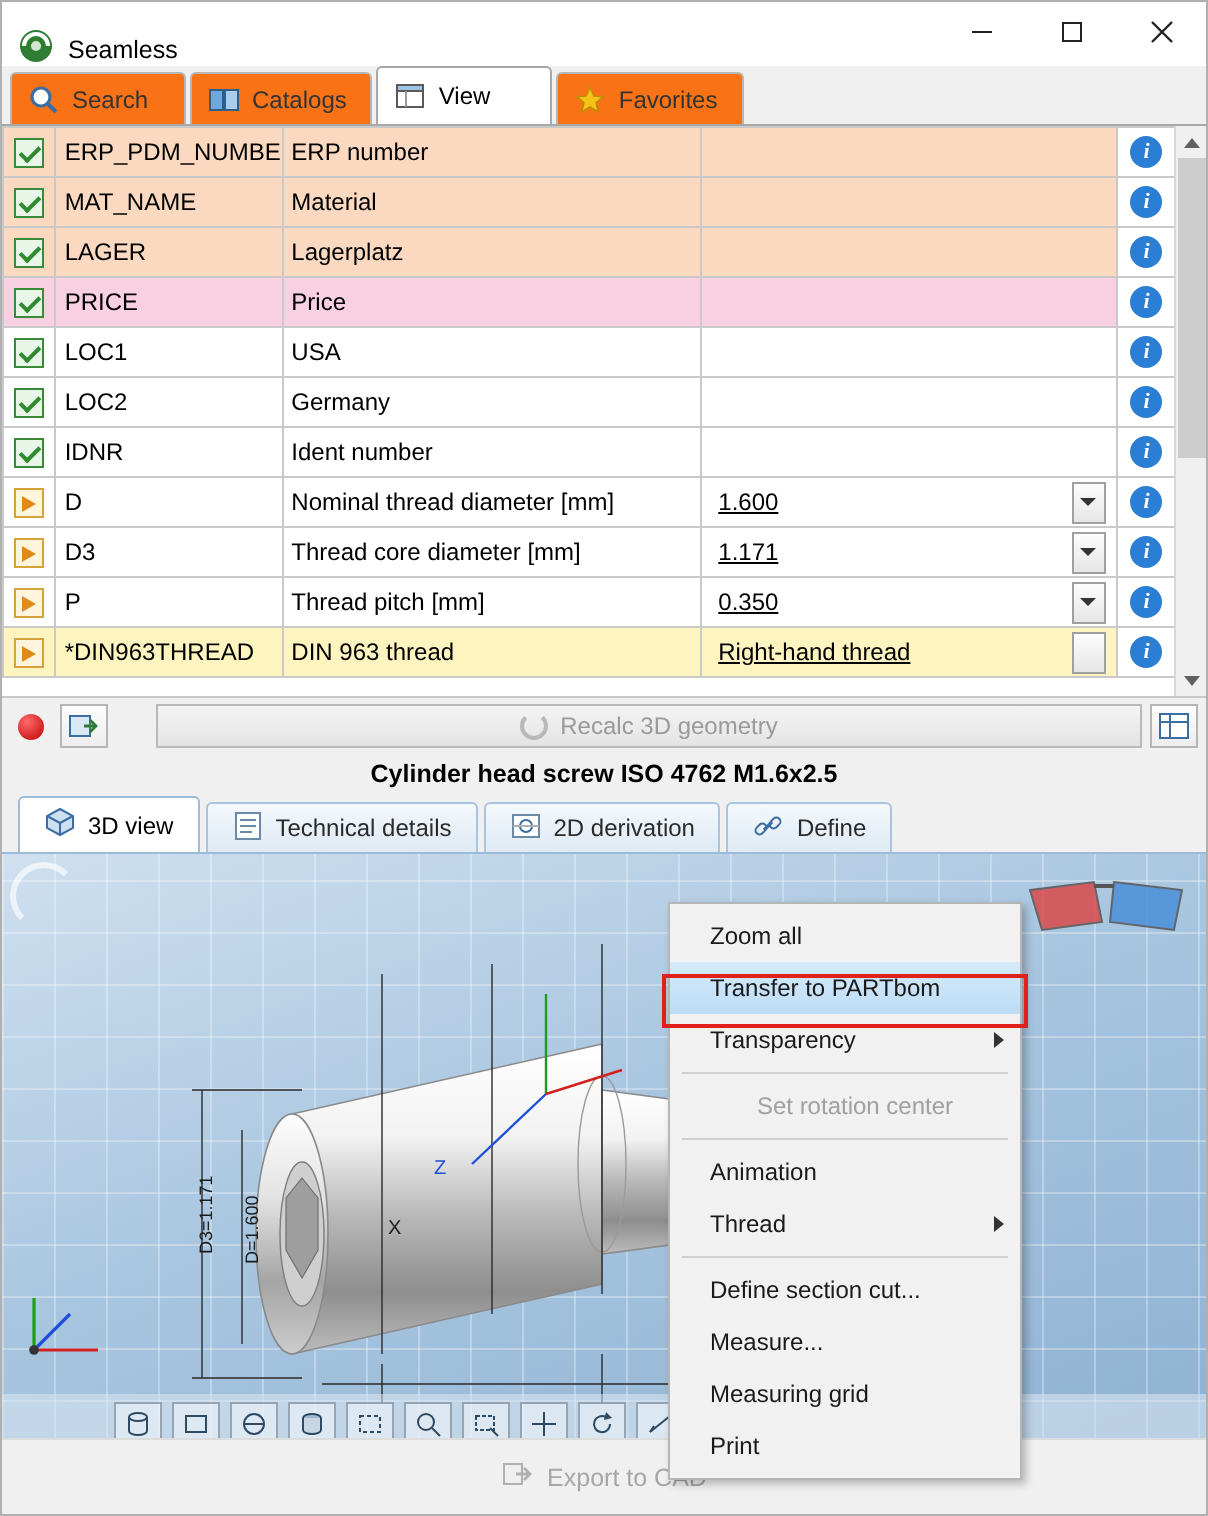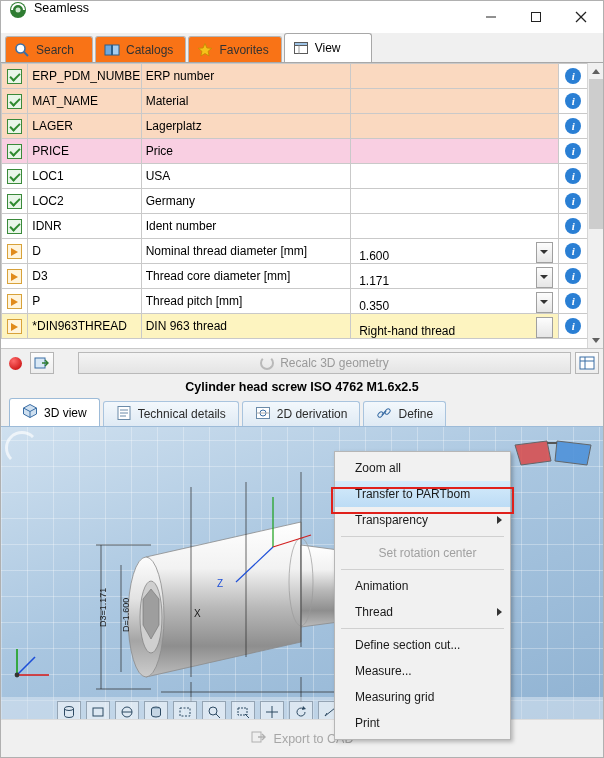--- a/index.html
+++ b/index.html
@@ -17,21 +17,21 @@
     border: 1px solid #b0b0b0;
     background: #f0f0f0;
     overflow: hidden;
   }
 
   
   .titlebar {
     height: 32px;
     background: #ffffff;
     display: flex;
-    align-items: flex-start;
+    align-items: flex-end;
     border-bottom: 1px solid #ffffff;
   }
   .titlebar .logo {
     width: 18px; height: 18px;
     margin-left: 8px; margin-right: 7px;
     position: relative;
   }
   .titlebar .logo svg { display: block; }
   .titlebar .title {
     font-size: 12.5px;
@@ -145,21 +145,21 @@
     background: #2a7fd4;
     color: #fff;
     font-size: 11px;
     font-weight: bold;
     font-style: italic;
     line-height: 16px;
     display: inline-block;
     font-family: "Liberation Serif", serif;
   }
   .value-inner {
-    display: flex; align-items: flex-end; height: 23px;
+    display: flex; align-items: center; height: 23px; text-decoration: underline;
   }
   .value-text { flex: 1; padding-left: 4px; }
   .combo-btn {
     width: 17px; height: 21px;
     margin-right: 1px;
     border: 1px solid #a0a0a0;
     background: linear-gradient(#fdfdfd,#e6e6e6);
     display: flex; align-items: center; justify-content: center;
   }
   .combo-btn i {
@@ -415,37 +415,37 @@
     </div>
     <div class="tab">
       <span class="ticon">
         <svg width="16" height="16" viewBox="0 0 16 16">
             <rect x="1" y="3" width="6.5" height="10" fill="#6fa8dc" stroke="#2c5f8a"></rect>
             <rect x="8.5" y="3" width="6.5" height="10" fill="#a8cdee" stroke="#2c5f8a"></rect>
           </svg>
       </span>
       <span>Catalogs</span>
     </div>
-    <div class="tab">
-      <span class="ticon">
-        <svg width="16" height="16" viewBox="0 0 16 16">
-            <polygon points="8,1.5 9.9,6 14.6,6.3 11,9.4 12.2,14 8,11.5 3.8,14 5,9.4 1.4,6.3 6.1,6" fill="#f5c21a" stroke="#c08c00" stroke-width="0.8"></polygon>
-          </svg>
-      </span>
-      <span>Favorites</span>
-    </div>
     <div class="tab active">
       <span class="ticon">
         <svg width="16" height="16" viewBox="0 0 16 16">
             <rect x="1.5" y="2.5" width="13" height="11" fill="#ffffff" stroke="#5a5a5a"></rect>
             <rect x="1.5" y="2.5" width="13" height="3" fill="#9dc3e6" stroke="#5a5a5a"></rect>
             <line x1="6" y1="5.5" x2="6" y2="13.5" stroke="#9a9a9a"></line>
           </svg>
       </span>
       <span>View</span>
+    </div>
+    <div class="tab">
+      <span class="ticon">
+        <svg width="16" height="16" viewBox="0 0 16 16">
+            <polygon points="8,1.5 9.9,6 14.6,6.3 11,9.4 12.2,14 8,11.5 3.8,14 5,9.4 1.4,6.3 6.1,6" fill="#f5c21a" stroke="#c08c00" stroke-width="0.8"></polygon>
+          </svg>
+      </span>
+      <span>Favorites</span>
     </div>
   </div>
 
   <div class="grid-wrap">
     <table class="pgrid">
       <tbody>
 
         <tr class="tint-peach">
           <td class="c-chk"><span class="chk"></span></td>
           <td class="c-name">ERP_PDM_NUMBER</td>

